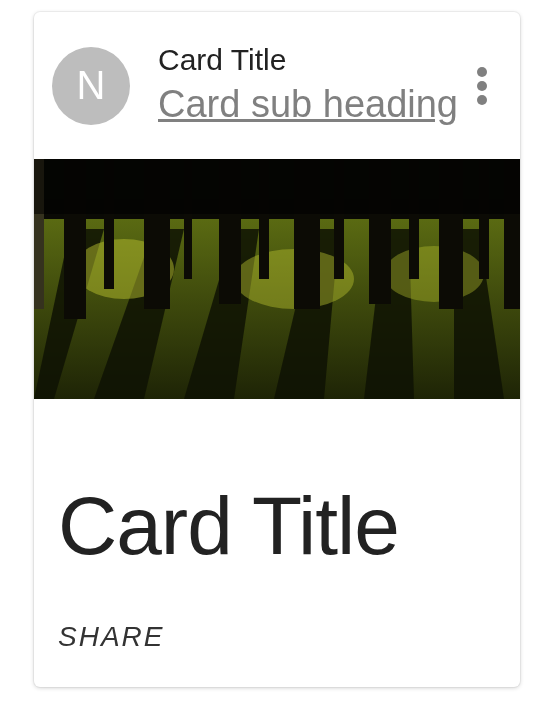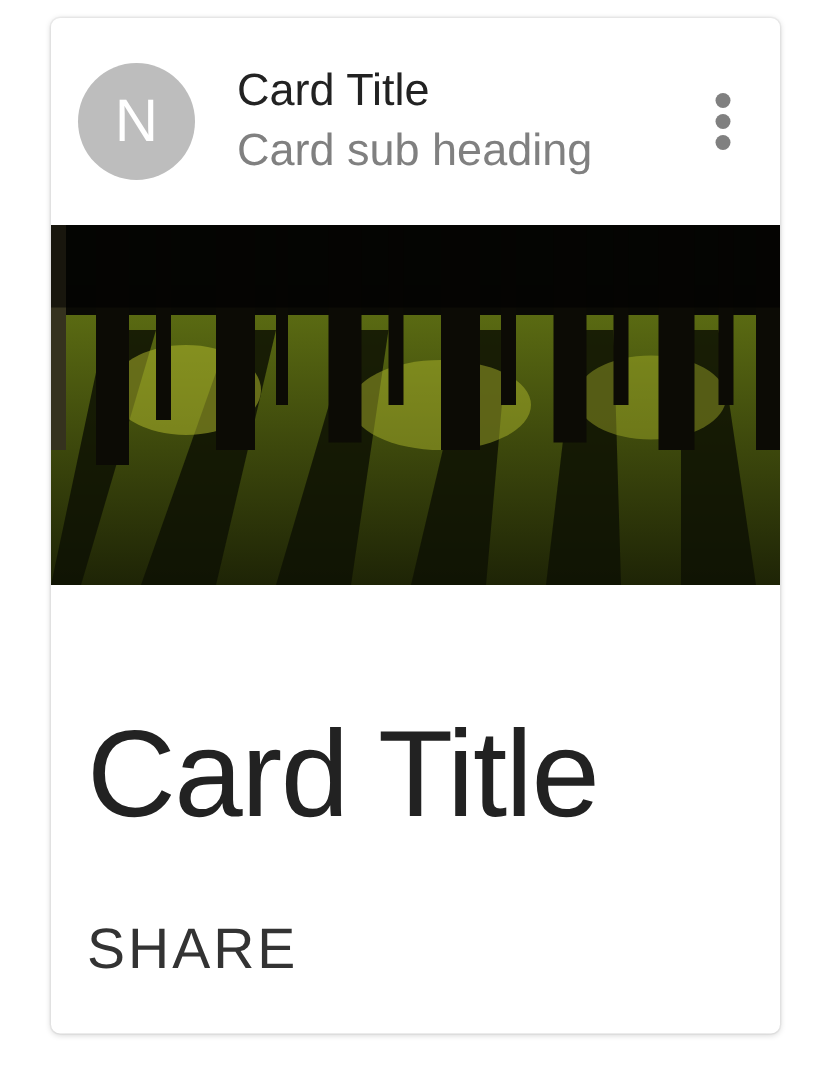--- a/index.html
+++ b/index.html
@@ -42,25 +42,26 @@
       flex: 1;
       padding-left: 28px;
     }
     .header-title {
       font-size: 30px;
       color: #222;
       font-weight: 400;
       line-height: 1.2;
     }
     .header-sub {
-      font-size: 30px;
+      font-size: 38px;
       color: #808080;
       font-weight: 400;
       line-height: 1.3;
       margin-top: 2px;
+      text-decoration: underline;
     }
     .more-button {
       width: 40px;
       height: 60px;
       display: flex;
       align-items: center;
       justify-content: center;
       cursor: pointer;
       background: transparent;
       border: none;
@@ -86,26 +87,27 @@
       color: #222;
       letter-spacing: -1px;
       line-height: 1.05;
     }
     .card-actions {
       padding: 36px 24px 30px 24px;
     }
     .share-button {
       background: transparent;
       border: none;
-      font-size: 38px;
+      font-size: 28px;
       color: #333;
       letter-spacing: 2px;
       font-weight: 400;
       cursor: pointer;
       padding: 4px 0;
+      font-style: italic;
     }
   </style>
 </head>
 <body>
 
 <div class="card">
   <div class="card-header">
     <div class="avatar">
       <span>N</span>
     </div>

